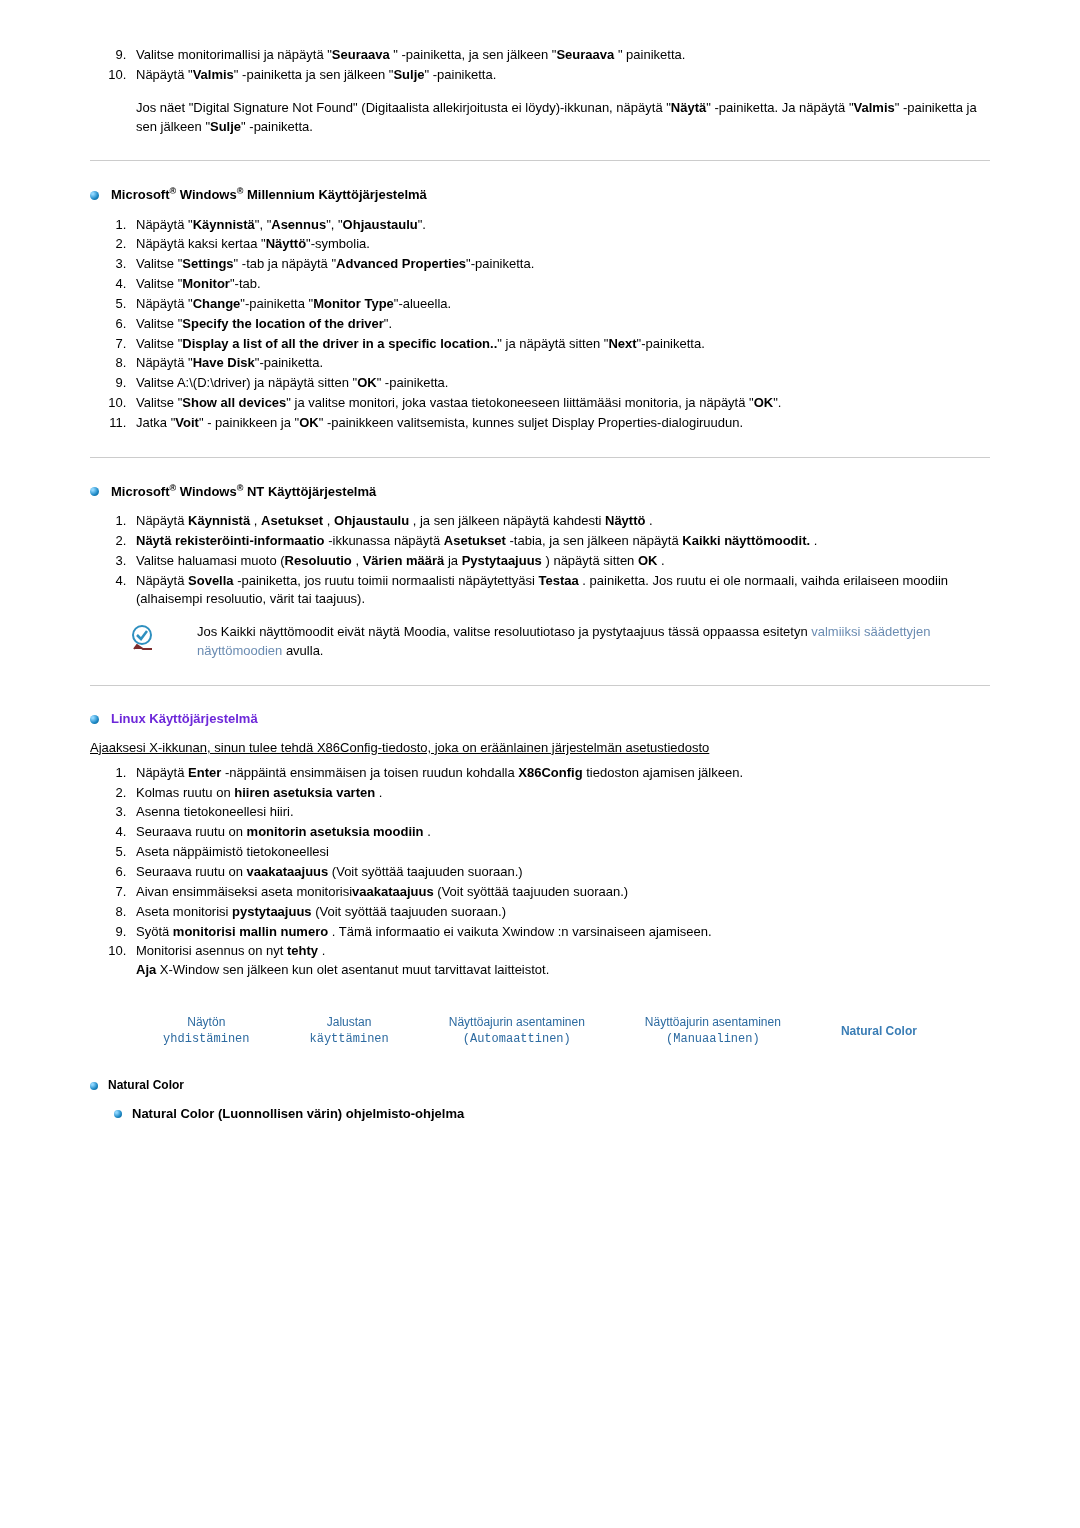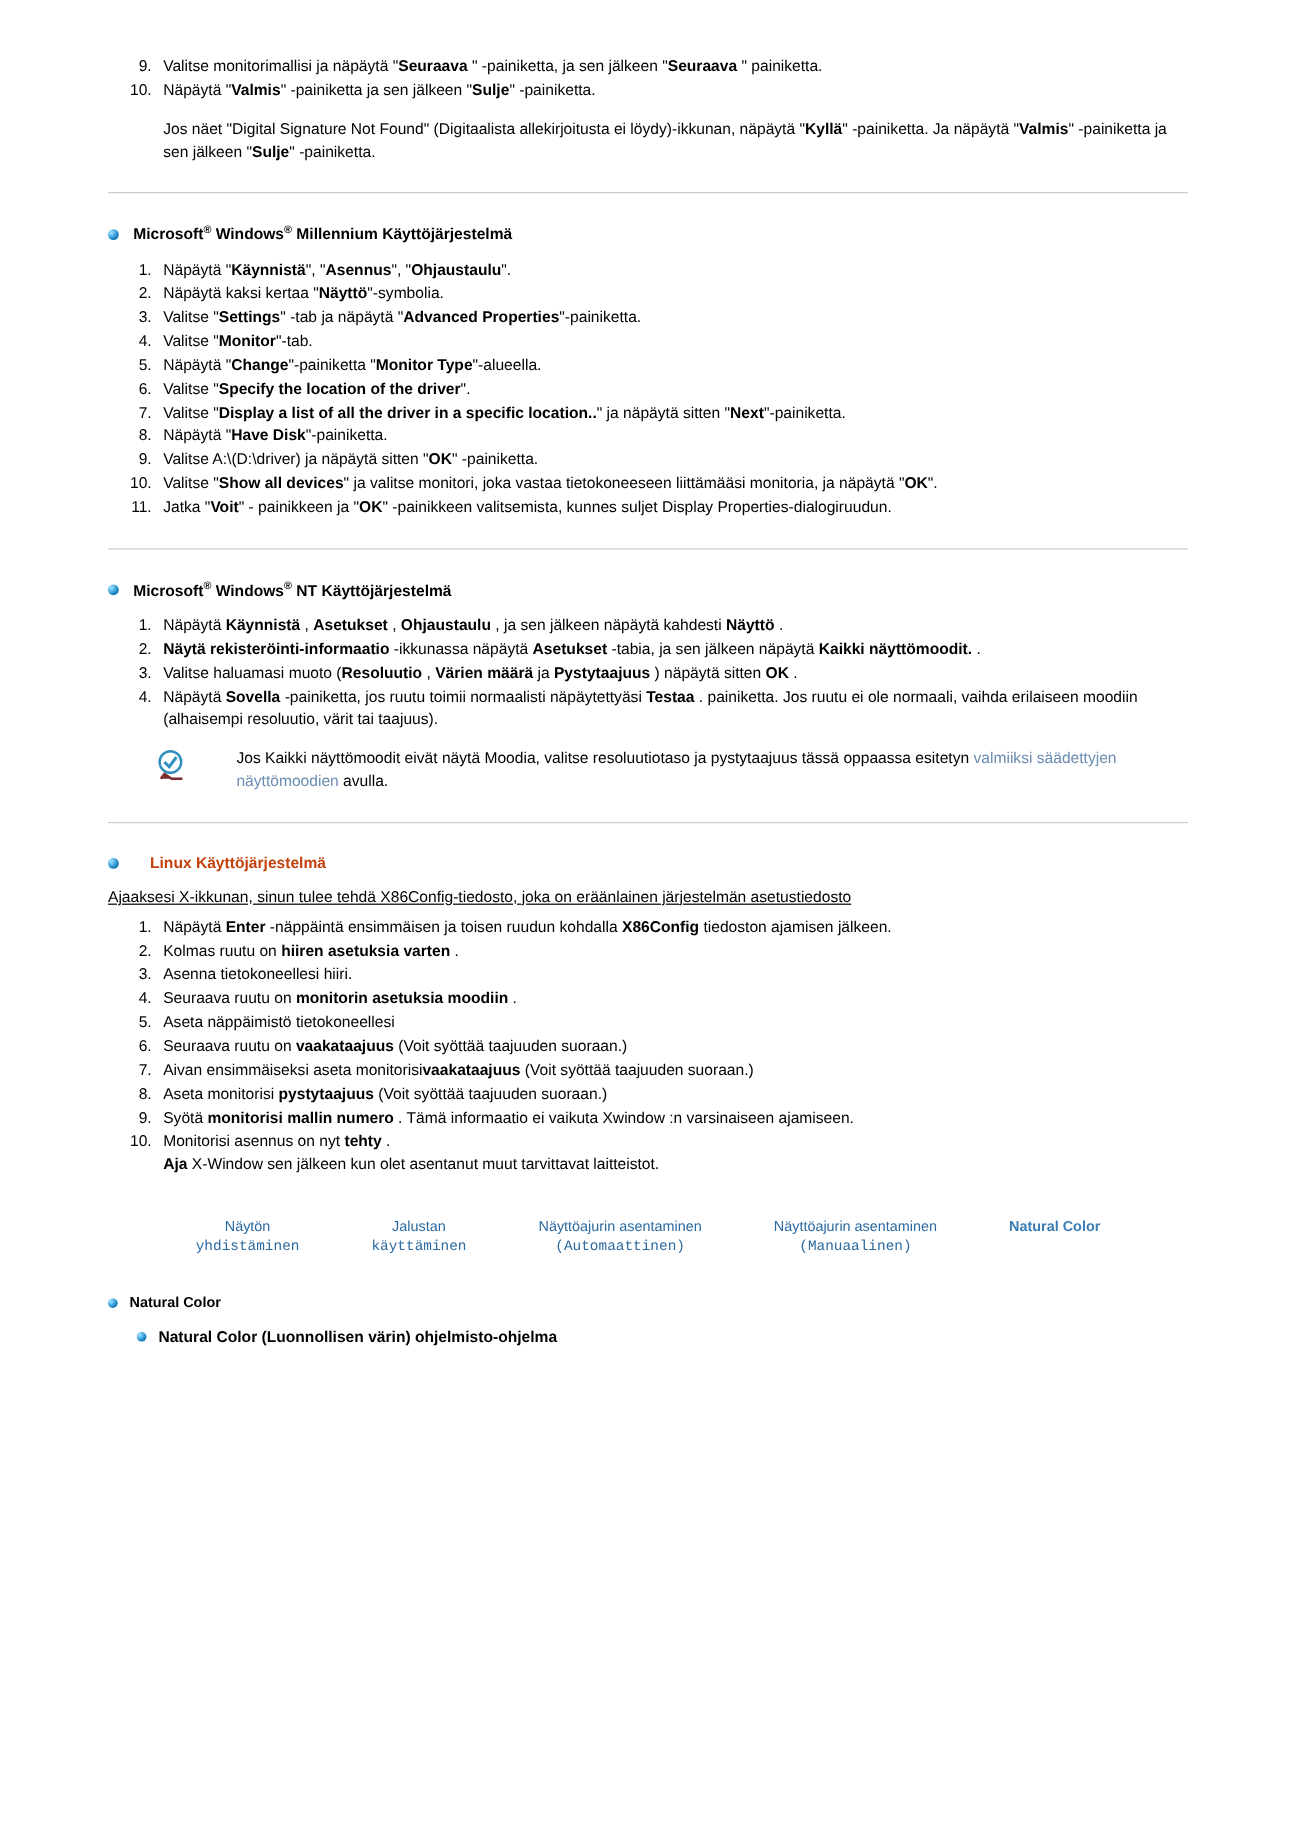--- a/index.html
+++ b/index.html
@@ -62,20 +62,21 @@
   }
   .intro-para {
     margin: 10px 0 6px 20px;
   }
   .nav-tabs {
     display: flex;
     justify-content: center;
     gap: 30px;
     margin: 34px 0 30px 0;
     font-size: 12px;
+    align-items: center;
   }
   .nav-tab {
     color: #2c6aa0;
     text-align: center;
     line-height: 1.35;
   }
   .inactive-tab {
     color: #3a7db5;
     font-weight: bold;
   }
@@ -102,21 +103,21 @@
     font-family: Liberation Mono, monospace;
   }
 </style>
 </head>
 <body>
 
 <ol start="9" id="top-list">
     <li>Valitse monitorimallisi ja näpäytä "<b>Seuraava</b> " -painiketta, ja sen jälkeen "<b>Seuraava</b> " painiketta.</li>
     <li>Näpäytä "<b>Valmis</b>" -painiketta ja sen jälkeen "<b>Sulje</b>" -painiketta.</li>
   </ol>
-<div class="continuation" id="top-after">Jos näet "Digital Signature Not Found" (Digitaalista allekirjoitusta ei löydy)-ikkunan, näpäytä "<b>Kyllä</b>" -painiketta. Ja näpäytä "<b>Valmis</b>" -painiketta ja sen jälkeen "<b>Sulje</b>" -painiketta.</div>
+<div class="continuation" id="top-after">Jos näet "Digital Signature Not Found" (Digitaalista allekirjoitusta ei löydy)-ikkunan, näpäytä "<b>Näytä</b>" -painiketta. Ja näpäytä "<b>Valmis</b>" -painiketta ja sen jälkeen "<b>Sulje</b>" -painiketta.</div>
 
 <hr class="sep">
 
 <div class="section-heading">
   <span class="bullet-icon"></span>
   <span id="me-title">Microsoft<sup>®</sup> Windows<sup>®</sup> Millennium Käyttöjärjestelmä</span>
 </div>
 <ol id="me-list">
     <li>Näpäytä "<b>Käynnistä</b>", "<b>Asennus</b>", "<b>Ohjaustaulu</b>".</li>
     <li>Näpäytä kaksi kertaa "<b>Näyttö</b>"-symbolia.</li>
@@ -151,21 +152,21 @@
       <path d="M4 24 L7 20 L13 24 L22 24" fill="#7c2c2c" stroke="#7c2c2c" stroke-width="2"></path>
     </svg>
   </div>
   <div class="note-text">
     <span>Jos Kaikki näyttömoodit eivät näytä Moodia, valitse resoluutiotaso ja pystytaajuus tässä oppaassa esitetyn </span><a href="#" class="inline-link">valmiiksi säädettyjen näyttömoodien</a><span> avulla.</span>
   </div>
 </div>
 
 <hr class="sep">
 
-<div class="section-heading" style="color:#c2410c;gap:14px;">
+<div class="section-heading" style="color:#6d28d9;">
   <span class="bullet-icon"></span>
   <span>Linux Käyttöjärjestelmä</span>
 </div>
 <div class="intro-para" style="margin-left:0;text-decoration:underline;">Ajaaksesi X-ikkunan, sinun tulee tehdä X86Config-tiedosto, joka on eräänlainen järjestelmän asetustiedosto</div>
 <ol id="linux-list">
     <li>Näpäytä <b>Enter</b> -näppäintä ensimmäisen ja toisen ruudun kohdalla <b>X86Config</b> tiedoston ajamisen jälkeen.</li>
     <li>Kolmas ruutu on <b>hiiren asetuksia varten</b> .</li>
     <li>Asenna tietokoneellesi hiiri.</li>
     <li>Seuraava ruutu on <b>monitorin asetuksia moodiin</b> .</li>
     <li>Aseta näppäimistö tietokoneellesi</li>

